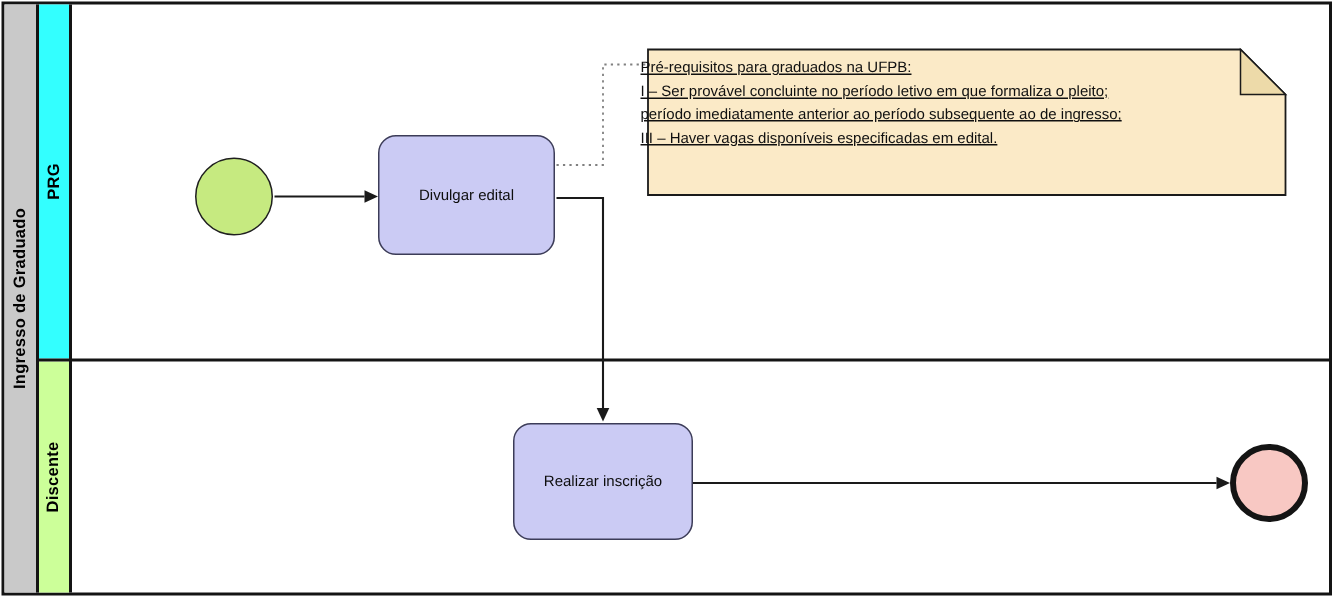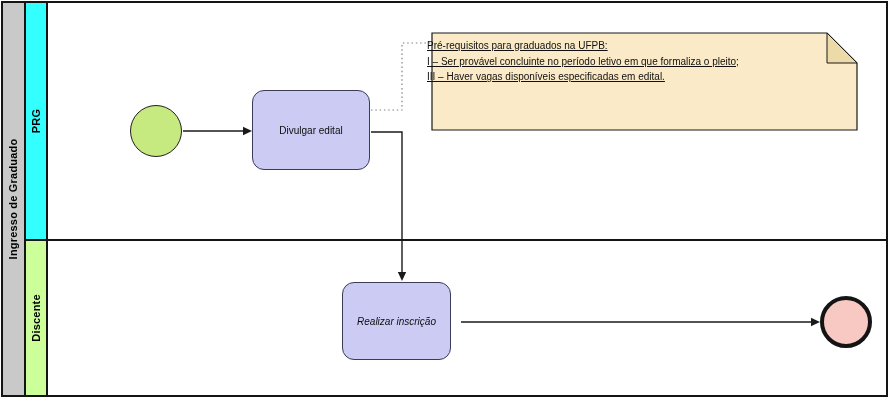--- a/index.html
+++ b/index.html
@@ -103,21 +103,21 @@
     border: 1.4px solid #3c3c58;
     border-radius: 12px;
     display: flex;
     align-items: center;
     justify-content: center;
     font-size: 10px;
     color: #0d0d0d;
     text-align: center;
   }
   .task.task1 { left: 252px; top: 90px;  width: 118px; height: 80px; }
-  .task.task2 { left: 342px; top: 282px; width: 109px; height: 78px; font-style: italic; }
+  .task.task2 { left: 342px; top: 282px; width: 120px; height: 78px; }
   
   .note-text {
     position: absolute;
     left: 427px; top: 38px;
     width: 414px;
     font-size: 10px;
     line-height: 15.6px;
     color: #101010;
     text-decoration: underline;
   }
@@ -169,16 +169,17 @@
 
   <div class="task task2">
     <span>Realizar inscrição</span>
   </div>
 
   <div class="end-event"></div>
 
   <div class="note-text">
     <div>Pré-requisitos para graduados na UFPB:</div>
     <div>I – Ser provável concluinte no período letivo em que formaliza o pleito;</div>
+    <div>período imediatamente anterior ao período subsequente ao de ingresso;</div>
     <div>III – Haver vagas disponíveis especificadas em edital.</div>
   </div>
 
 </div>
 
 </body></html>

